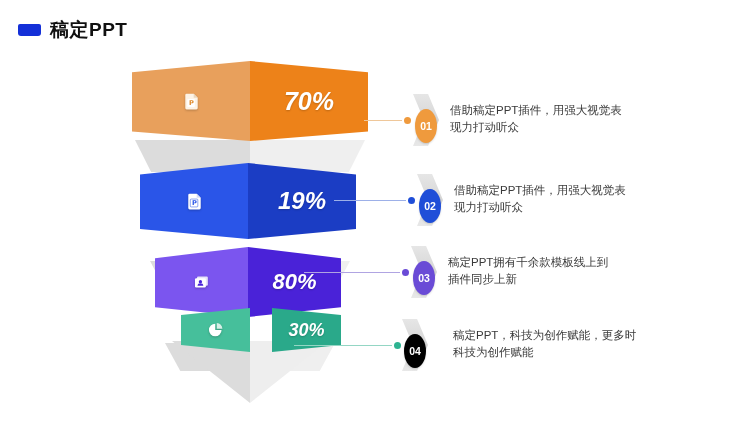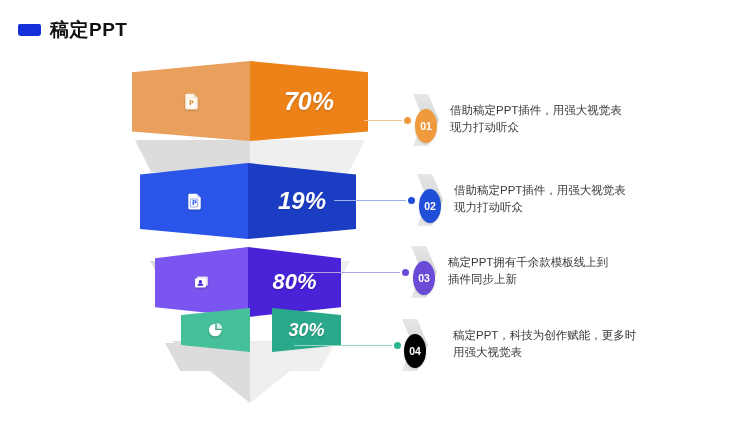--- a/index.html
+++ b/index.html
@@ -220,16 +220,16 @@
     </div>
   </div>
 
   <div class="item" style="left:-70px;top:290px;">
     <div class="conn" style="left:4px;width:98px;background:#94d6c4;"></div>
     <div class="dot" style="left:104px;background:#2eb391;"></div>
     <div class="chev" style="left:112px;"></div>
     <div class="badge" style="left:114px;background:#000000;">04</div>
     <div class="desc" style="left:163px;top:-18px;width:215px;">
       <span>稿定PPT，科技为创作赋能，更多时</span>
-      <span>用强大视觉表</span>
+      <span>科技为创作赋能</span>
     </div>
   </div>
 </div>
 
 </body></html>

